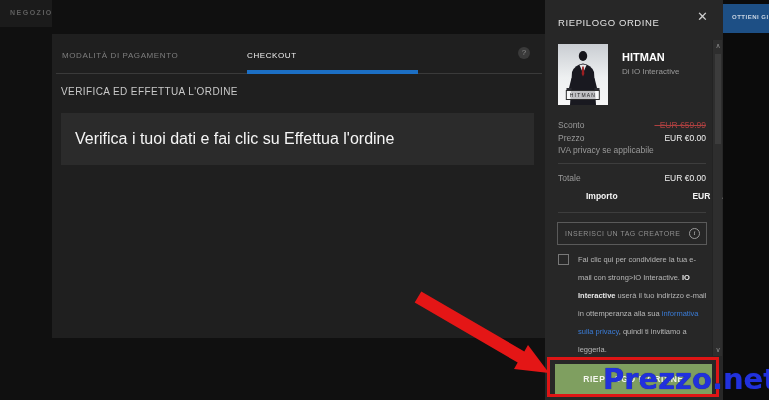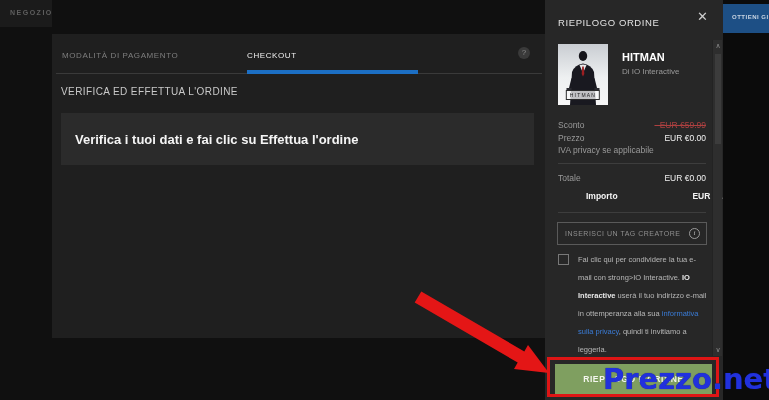--- a/index.html
+++ b/index.html
@@ -15,21 +15,21 @@
   
   .main-panel { position:absolute; left:52px; top:0; width:493px; height:304px; background:#1f1f1f;margin-top:34px; }
   .tab { position:absolute; top:17px; font-size:8px; letter-spacing:.6px; white-space:nowrap; cursor:pointer; }
   .tab-payment { left:10px; color:#7f7f7f; }
   .tab-checkout { left:195px; color:#f2f2f2; }
   .tab-baseline { position:absolute; left:4px; top:39px; width:486px; height:1px; background:#3a3a3a; }
   .tab-underline { position:absolute; left:195px; top:36px; width:171px; height:4px; background:#1c6fc4; }
   .help-dot { position:absolute; left:466px; top:13px; width:12px; height:12px; border-radius:50%; background:#3a3a3a; color:#8a8a8a; font-size:8px; line-height:12px; text-align:center; }
   .section-heading { position:absolute; left:9px; top:52px; font-size:10px; letter-spacing:.4px; color:#c9c9c9; white-space:nowrap; }
   .message-box { position:absolute; left:9px; top:79px; width:473px; height:52px; background:#2b2b2b; display:flex; align-items:center; }
-  .message-box span { padding-left:14px; font-size:13px; font-weight:bold; color:#f5f5f5; white-space:nowrap; }
+  .message-box span { padding-left:14px; font-size:16px; font-weight:normal; color:#f5f5f5; white-space:nowrap; }
 
   
   .summary-panel { position:absolute; left:545px; top:0; width:178px; height:400px; background:#272727; }
   .summary-title { position:absolute; left:13px; top:17px; font-size:9.5px; letter-spacing:.6px; color:#e2e2e2; white-space:nowrap; }
   .close-x { position:absolute; left:152px; top:10px; font-size:13px; color:#cfcfcf; cursor:pointer; line-height:14px; }
 
   .cover { position:absolute; left:13px; top:44px; width:50px; height:61px; background:linear-gradient(180deg,#c9cdd2 0%,#eef0f1 55%,#f7f7f7 100%); overflow:hidden; }
   .cover svg { position:absolute; left:0; top:0; }
   .cover-label { position:absolute; left:50%; transform:translateX(-50%); bottom:5px; border:1px solid #2b2b2b; background:rgba(250,250,250,.75); color:#1c1c1c; font-size:5px; letter-spacing:1.2px; padding:1px 3px; white-space:nowrap; }
 

